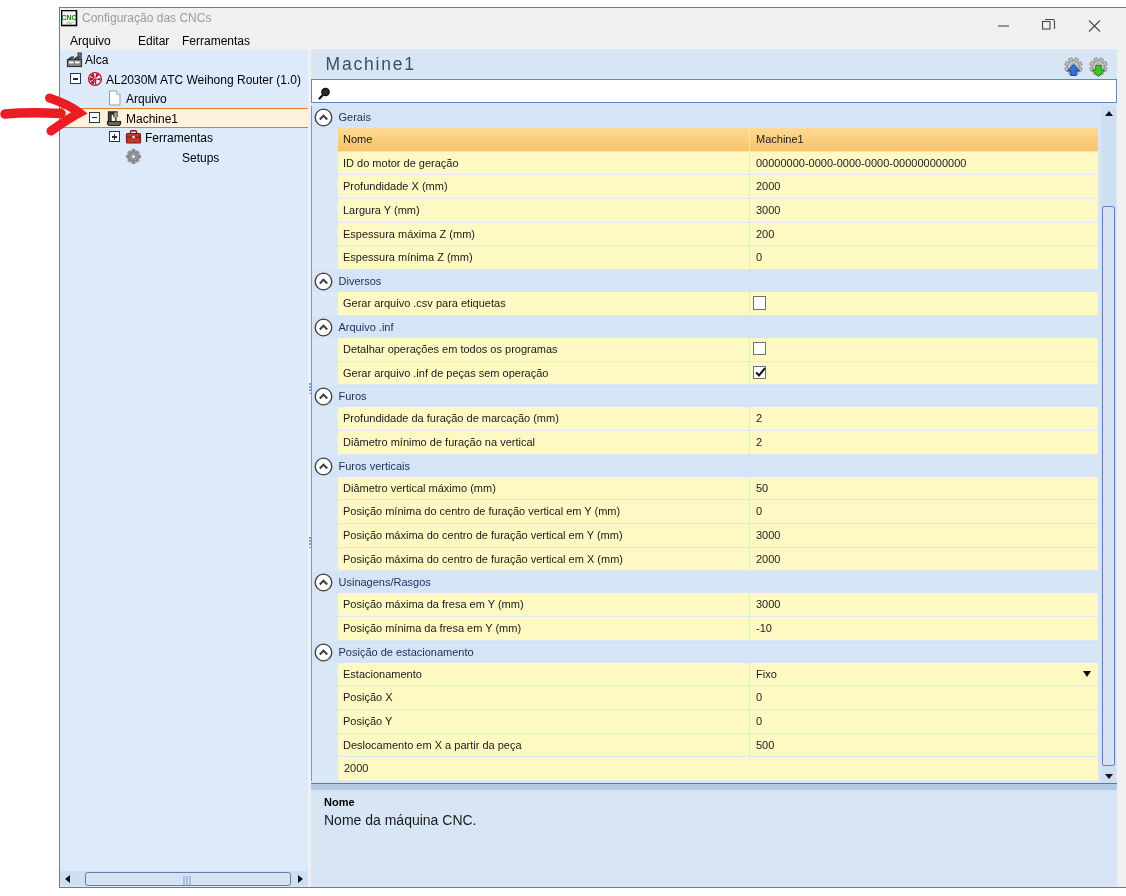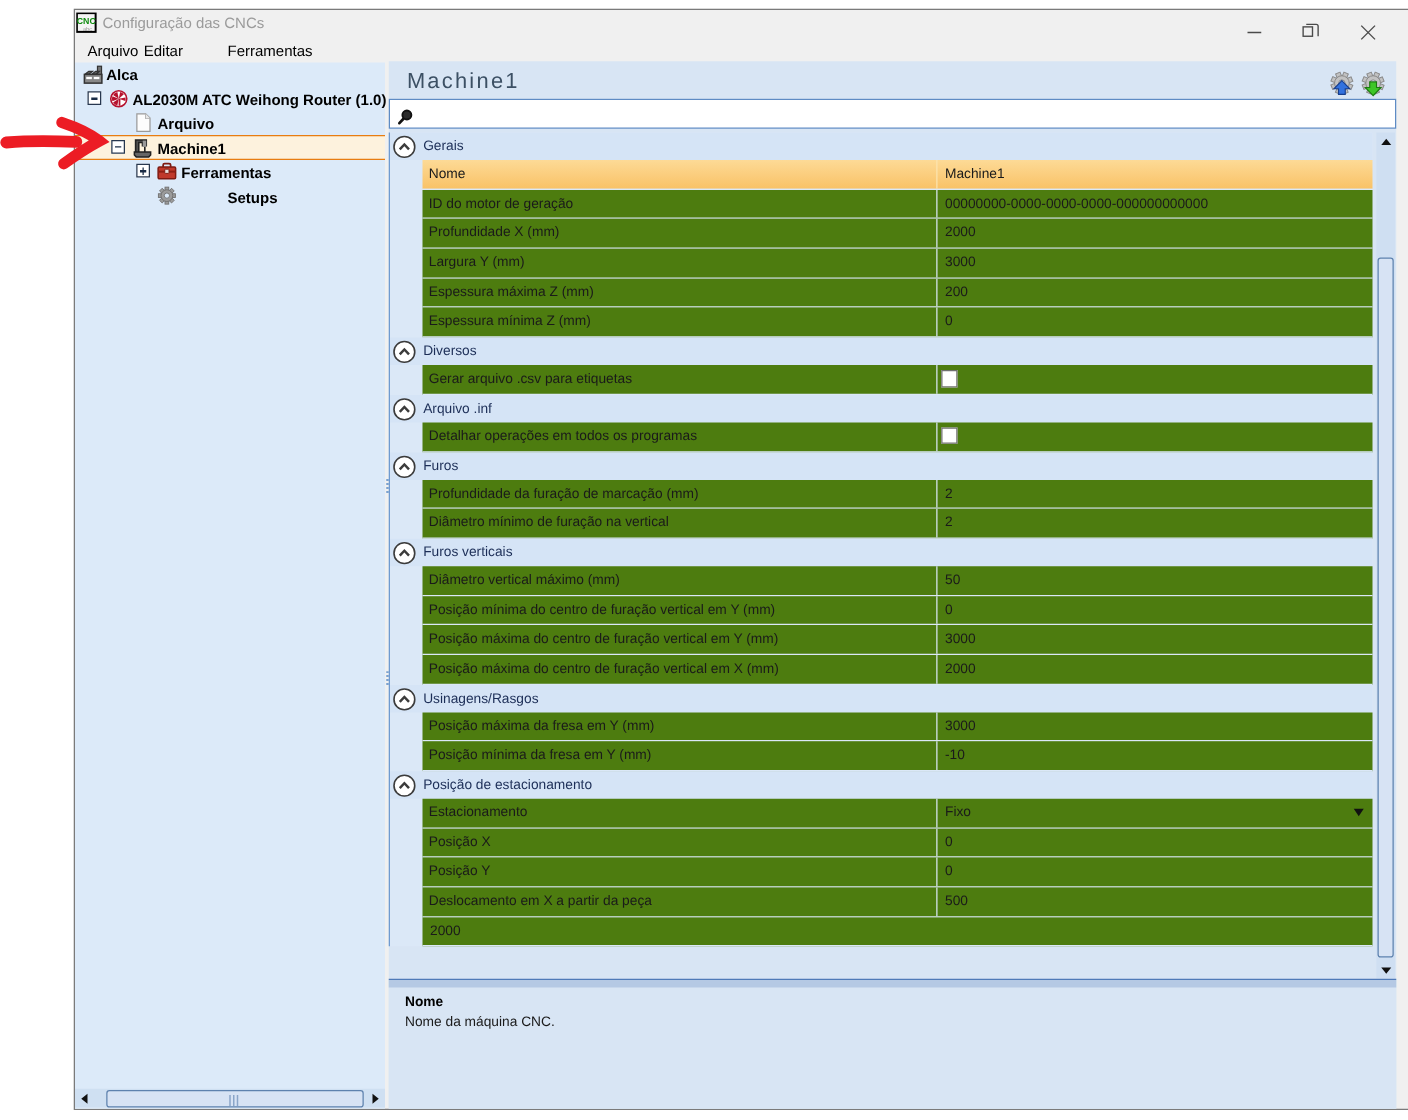--- a/index.html
+++ b/index.html
@@ -6,40 +6,40 @@
     font-family:"Liberation Sans",sans-serif;}
   *{box-sizing:border-box;}
   .abs{position:absolute;}
   #win{position:absolute;left:59px;top:7px;width:1086px;height:881px;
     border:1px solid #7a7a7a;background:#f0f0f0;}
   
   #title{position:absolute;left:22px;top:3px;color:#9b9b9b;font-size:12px;}
   
   .menu{position:absolute;top:26px;font-size:12px;color:#000;}
   
-  #tree{position:absolute;left:0px;top:42px;width:248px;height:837px;background:#dcEAf9;font-weight:bold;}
+  #tree{position:absolute;left:0px;top:42px;width:248px;height:837px;background:#dcEAf9;}
   .trow{position:absolute;height:19px;line-height:19px;font-size:12px;color:#000;white-space:nowrap;}
   #sel{position:absolute;left:0;top:57.5px;width:248px;height:20px;
      background:#fdf2dd;border-top:1.5px solid #e87d11;border-bottom:1.5px solid #e87d11;}
   .exp{position:absolute;width:11px;height:11px;border:1px solid #27374f;background:#fff;}
   .exp i{position:absolute;left:1.8px;top:4.3px;width:5.5px;height:1.5px;background:#1a2c46;}
   .exp b{position:absolute;left:3.8px;top:2.3px;width:1.5px;height:5.5px;background:#1a2c46;}
   
   #rp{position:absolute;left:251px;top:41px;width:806px;height:838px;background:#d8e5f4;}
   #hdr{position:absolute;left:14.5px;top:4.5px;font-size:17.5px;letter-spacing:1.8px;color:#3c5064;}
   #search{position:absolute;left:0px;top:29.5px;width:806px;height:24.5px;background:#fff;
     border:1px solid #5e8bc4;}
   
   #grid{position:absolute;left:0px;top:57px;width:787px;background:#dbe8f7;
     border-left:1.5px solid #6f9ad0;}
   .cat{position:relative;height:22px;background:#d5e4f6;color:#1c2e57;font-size:11px;
     line-height:22px;padding-left:26.5px;}
   .cat svg{position:absolute;left:2px;top:2px;}
   .prow{position:relative;margin-left:26px;height:23.7px;display:flex;
-    border-bottom:1.4px solid #dbe8f7;background:#4d7c0f;}
+    border-bottom:1.4px solid #dbe8f7;background:#fef9c3;}
   .prow .lbl{width:412px;padding-left:5px;font-size:11px;line-height:22.4px;color:#1a1a1a;
     border-right:1.4px solid #d9e6f4;white-space:nowrap;overflow:hidden;}
   .prow .val{flex:1;padding-left:6px;font-size:11px;line-height:22.4px;color:#1a1a1a;
     white-space:nowrap;position:relative;}
   .prow.sel{background:linear-gradient(#fdda96,#f9c267);}
   .prow.sel .lbl{border-right-color:#fce4ae;}
   .chk{position:absolute;left:2.5px;top:4px;width:13.5px;height:13.5px;border:1px solid #707070;
     background:#fff;}
   .darr{position:absolute;right:7px;top:8px;width:0;height:0;
     border-left:4.5px solid transparent;border-right:4.5px solid transparent;
@@ -56,42 +56,42 @@
   .dn{transform:rotate(180deg);}
   .larr{width:0;height:0;border-top:4px solid transparent;border-bottom:4px solid transparent;
     border-right:5.5px solid #111;position:absolute;}
   .rarr{width:0;height:0;border-top:4px solid transparent;border-bottom:4px solid transparent;
     border-left:5.5px solid #111;position:absolute;}
   
   #desc{position:absolute;left:0;top:734px;width:806px;height:104px;background:#d8e5f4;
     border-top:1.5px solid #4f7ab8;}
   #desc .band{position:absolute;left:0;top:0;width:806px;height:5.5px;background:#b5c9e4;}
   #desc .t1{position:absolute;left:13px;top:11.5px;font-weight:bold;font-size:11px;color:#000;}
-  #desc .t2{position:absolute;left:13px;top:27.5px;font-size:11px;color:#1a1a1a;}
+  #desc .t2{position:absolute;left:13px;top:27.5px;font-size:14px;color:#1a1a1a;}
 </style>
 </head>
 <body>
 <div id="win">
 
   <svg class="abs" style="left:1px;top:2px" width="17" height="17">
     <rect x="0.5" y="0.5" width="15" height="15" fill="#f4f4f4" stroke="#000" stroke-width="1.6"></rect>
     <text x="8" y="9.5" font-size="7" font-weight="bold" fill="#0c8a0c" text-anchor="middle" font-family="Liberation Sans">CNC</text>
     <text x="9" y="14.5" font-size="4.5" fill="#999" text-anchor="middle" font-family="Liberation Sans">abc</text>
   </svg>
   <div id="title">Configuração das CNCs</div>
 
   <svg class="abs" style="left:930px;top:0px" width="180" height="26">
     <line x1="8" y1="18" x2="19" y2="18" stroke="#4a4a4a" stroke-width="1.1"></line>
     <rect x="52.5" y="13.5" width="7.5" height="7.5" fill="none" stroke="#4a4a4a" stroke-width="1.1"></rect>
     <path d="M55 11.5 h8 a1.5 1.5 0 0 1 1.5 1.5 v8" fill="none" stroke="#4a4a4a" stroke-width="1.1"></path>
     <line x1="99" y1="12.5" x2="110" y2="23.5" stroke="#4a4a4a" stroke-width="1.1"></line>
     <line x1="110" y1="12.5" x2="99" y2="23.5" stroke="#4a4a4a" stroke-width="1.1"></line>
   </svg>
   <div class="menu" style="left:10px;">Arquivo</div>
-  <div class="menu" style="left:55px;">Editar</div>
+  <div class="menu" style="left:78px;">Editar</div>
   <div class="menu" style="left:122px;">Ferramentas</div>
 
   <div id="tree">
     <div id="sel"></div>
     <div class="trow" style="left:25px;top:1px;">Alca</div>
     <div class="trow" style="left:46px;top:20.5px;">AL2030M ATC Weihong Router (1.0)</div>
     <div class="trow" style="left:66px;top:40px;">Arquivo</div>
     <div class="trow" style="left:66px;top:59.5px;">Machine1</div>
     <div class="trow" style="left:85px;top:79px;">Ferramentas</div>
     <div class="trow" style="left:85px;top:98.5px;margin-left:37px;">Setups</div>
@@ -231,20 +231,30 @@
         <div class="cat"><svg width="19" height="19" viewBox="0 0 19 19">
             <circle cx="9.5" cy="9.5" r="8.3" fill="#fff" stroke="#3c3c3c" stroke-width="1.3"></circle>
             <path d="M5.8 11.5 L9.5 7.6 L13.2 11.5" fill="none" stroke="#3c3c3c" stroke-width="2"></path>
           </svg>Arquivo .inf</div>
         <div class="prow">
           <div class="lbl">Detalhar operações em todos os programas</div>
           <div class="val">
             <span class="chk"></span>
           </div>
         </div>
+        <div class="prow">
+          <div class="lbl">Gerar arquivo .inf de peças sem operação</div>
+          <div class="val">
+            <span class="chk">
+              <svg width="13" height="13" viewBox="0 0 13 13" style="position:absolute;left:0.5px;top:-0.5px">
+                <path d="M2.2 6.5 L5 9.5 L11 2.2" fill="none" stroke="#151515" stroke-width="2"></path>
+              </svg>
+            </span>
+          </div>
+        </div>
         <div class="cat"><svg width="19" height="19" viewBox="0 0 19 19">
             <circle cx="9.5" cy="9.5" r="8.3" fill="#fff" stroke="#3c3c3c" stroke-width="1.3"></circle>
             <path d="M5.8 11.5 L9.5 7.6 L13.2 11.5" fill="none" stroke="#3c3c3c" stroke-width="2"></path>
           </svg>Furos</div>
         <div class="prow">
           <div class="lbl">Profundidade da furação de marcação (mm)</div>
           <div class="val">2</div>
         </div>
         <div class="prow">
           <div class="lbl">Diâmetro mínimo de furação na vertical</div>

